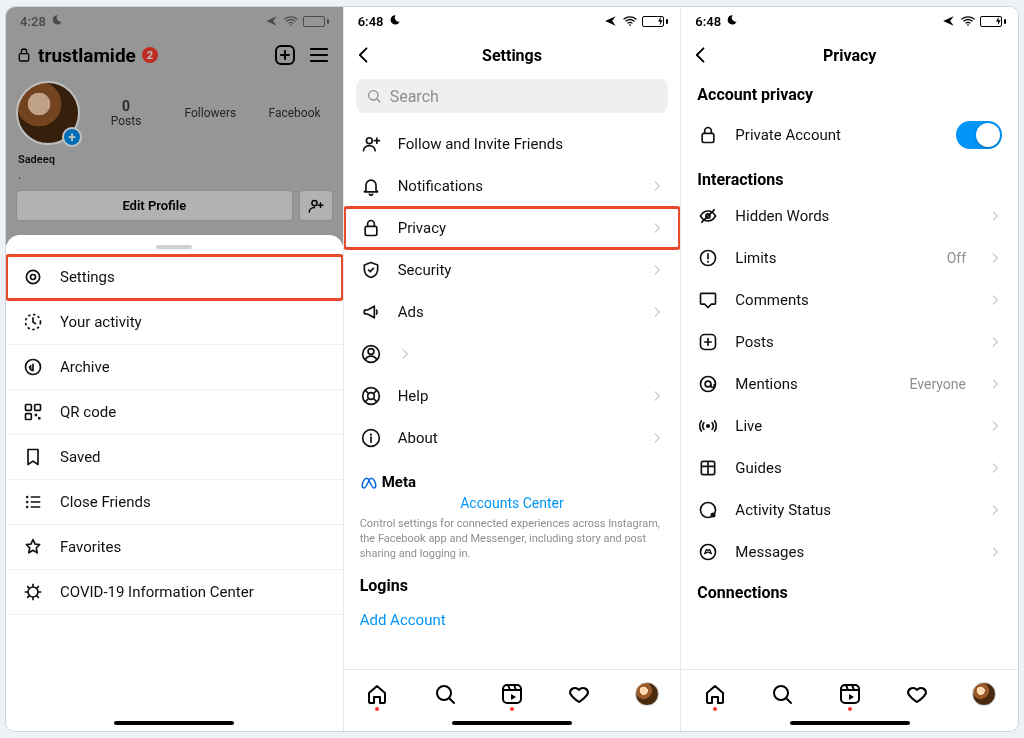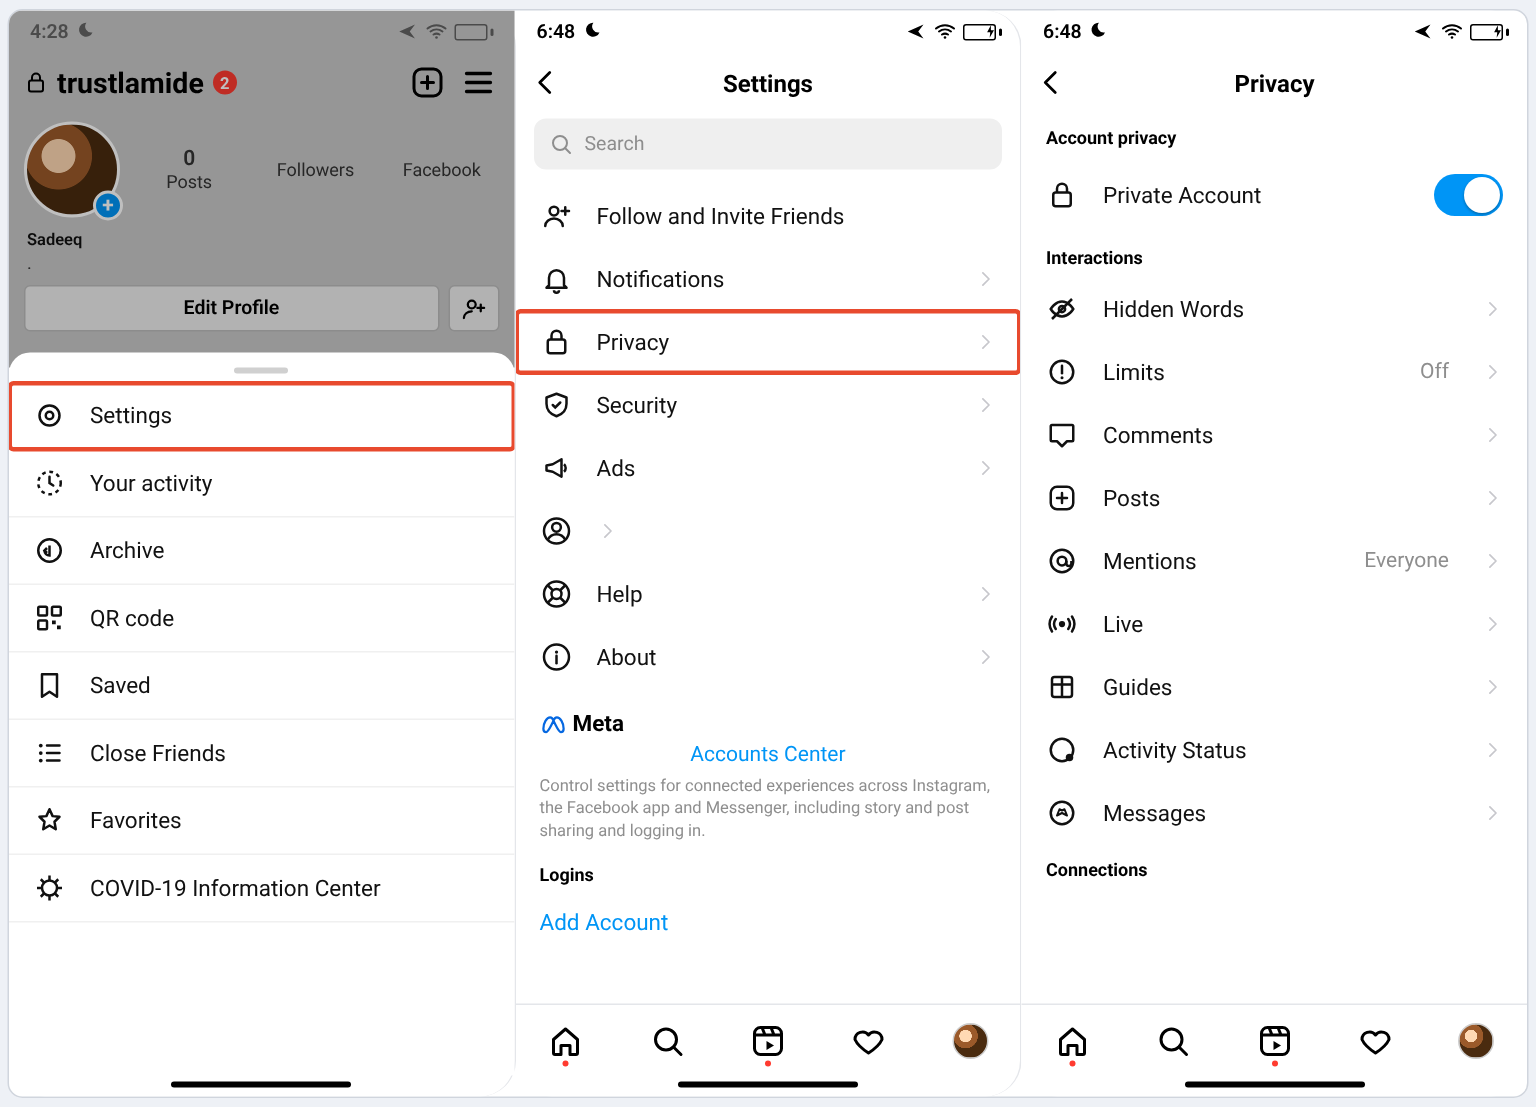--- a/index.html
+++ b/index.html
@@ -24,21 +24,20 @@
     display: flex;
     overflow: hidden;
   }
   .pane {
     flex: 1;
     position: relative;
     border-right: 1px solid #e4e6ea;
     display: flex;
     flex-direction: column;
     background: #fff;
-    border-radius: 24px;
   }
   .pane:last-child { border-right: none; }
 
   
   .status {
     height: 28px;
     display: flex;
     align-items: center;
     justify-content: space-between;
     padding: 0 14px;
@@ -149,33 +148,33 @@
   .navbar {
     height: 40px; display: flex; align-items: center; justify-content: center;
     position: relative;
     font-size: 16px; font-weight: 700;
   }
   .back { position: absolute; left: 8px; top: 8px; width: 24px; height: 24px; display: flex; align-items: center; justify-content: center; }
   .searchbox {
     margin: 4px 12px 10px; height: 34px;
     background: #efefef; border-radius: 8px;
     display: flex; align-items: center; gap: 8px; padding: 0 10px;
-    color: #8e8e8e; font-size: 13px;
+    color: #8e8e8e; font-size: 16px;
   }
   .list { flex: 1; overflow-y: auto; }
   .row {
     display: flex; align-items: center; gap: 16px;
     padding: 11px 16px;
     font-size: 15px; color: #111;
   }
   .row .ico { width: 22px; display: flex; justify-content: center; }
   .row .lbl { flex: 1; }
   .row .val { color: #8e8e8e; font-size: 14px; margin-right: 6px; }
   .chev { color: #c7c7cc; font-size: 16px; }
-  .section-title { font-size: 12px; font-weight: 700; padding: 10px 16px 6px; }
+  .section-title { font-size: 16px; font-weight: 700; padding: 10px 16px 6px; }
   .meta-block { padding: 14px 16px 4px; }
   .meta-logo { font-size: 15px; font-weight: 700; display: flex; align-items: flex-start; gap: 4px; }
   .accounts-center { color: #0095f6; font-size: 14px; margin-top: 4px; text-align: center; }
   .meta-desc { color: #8e8e8e; font-size: 11px; line-height: 1.35; margin-top: 6px; }
   .add-account { color: #0095f6; font-size: 15px; padding: 10px 16px; }
 
   
   .tabbar {
     height: 48px; border-top: 1px solid #e4e6ea;
     display: flex; align-items: center; justify-content: space-around;

